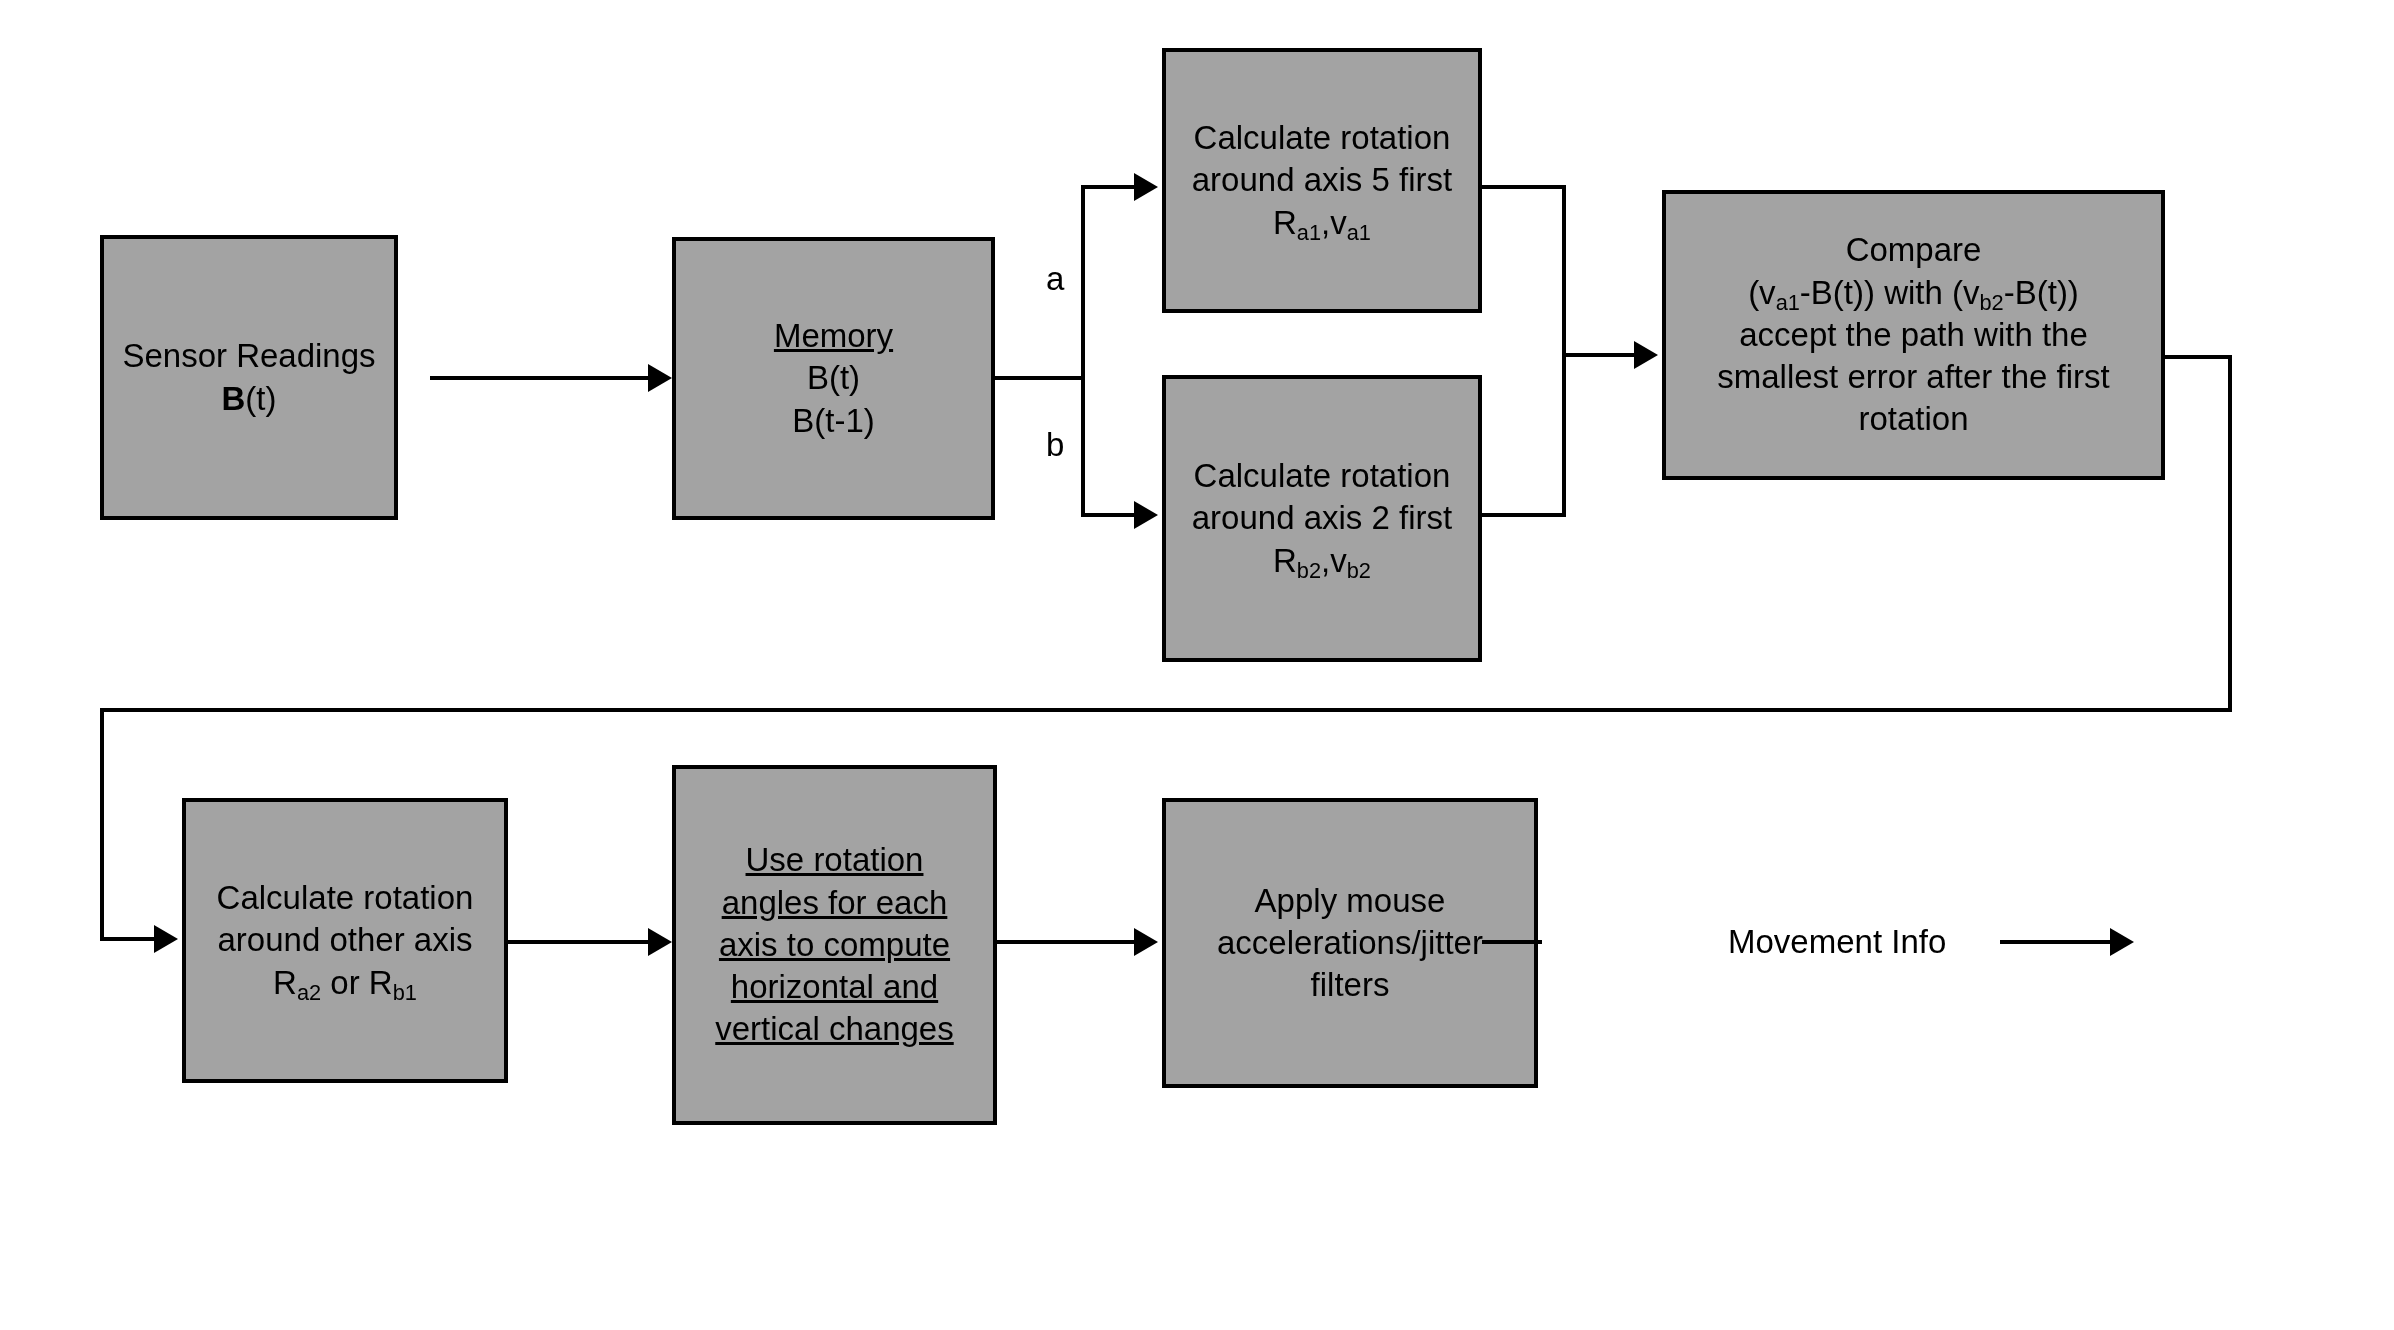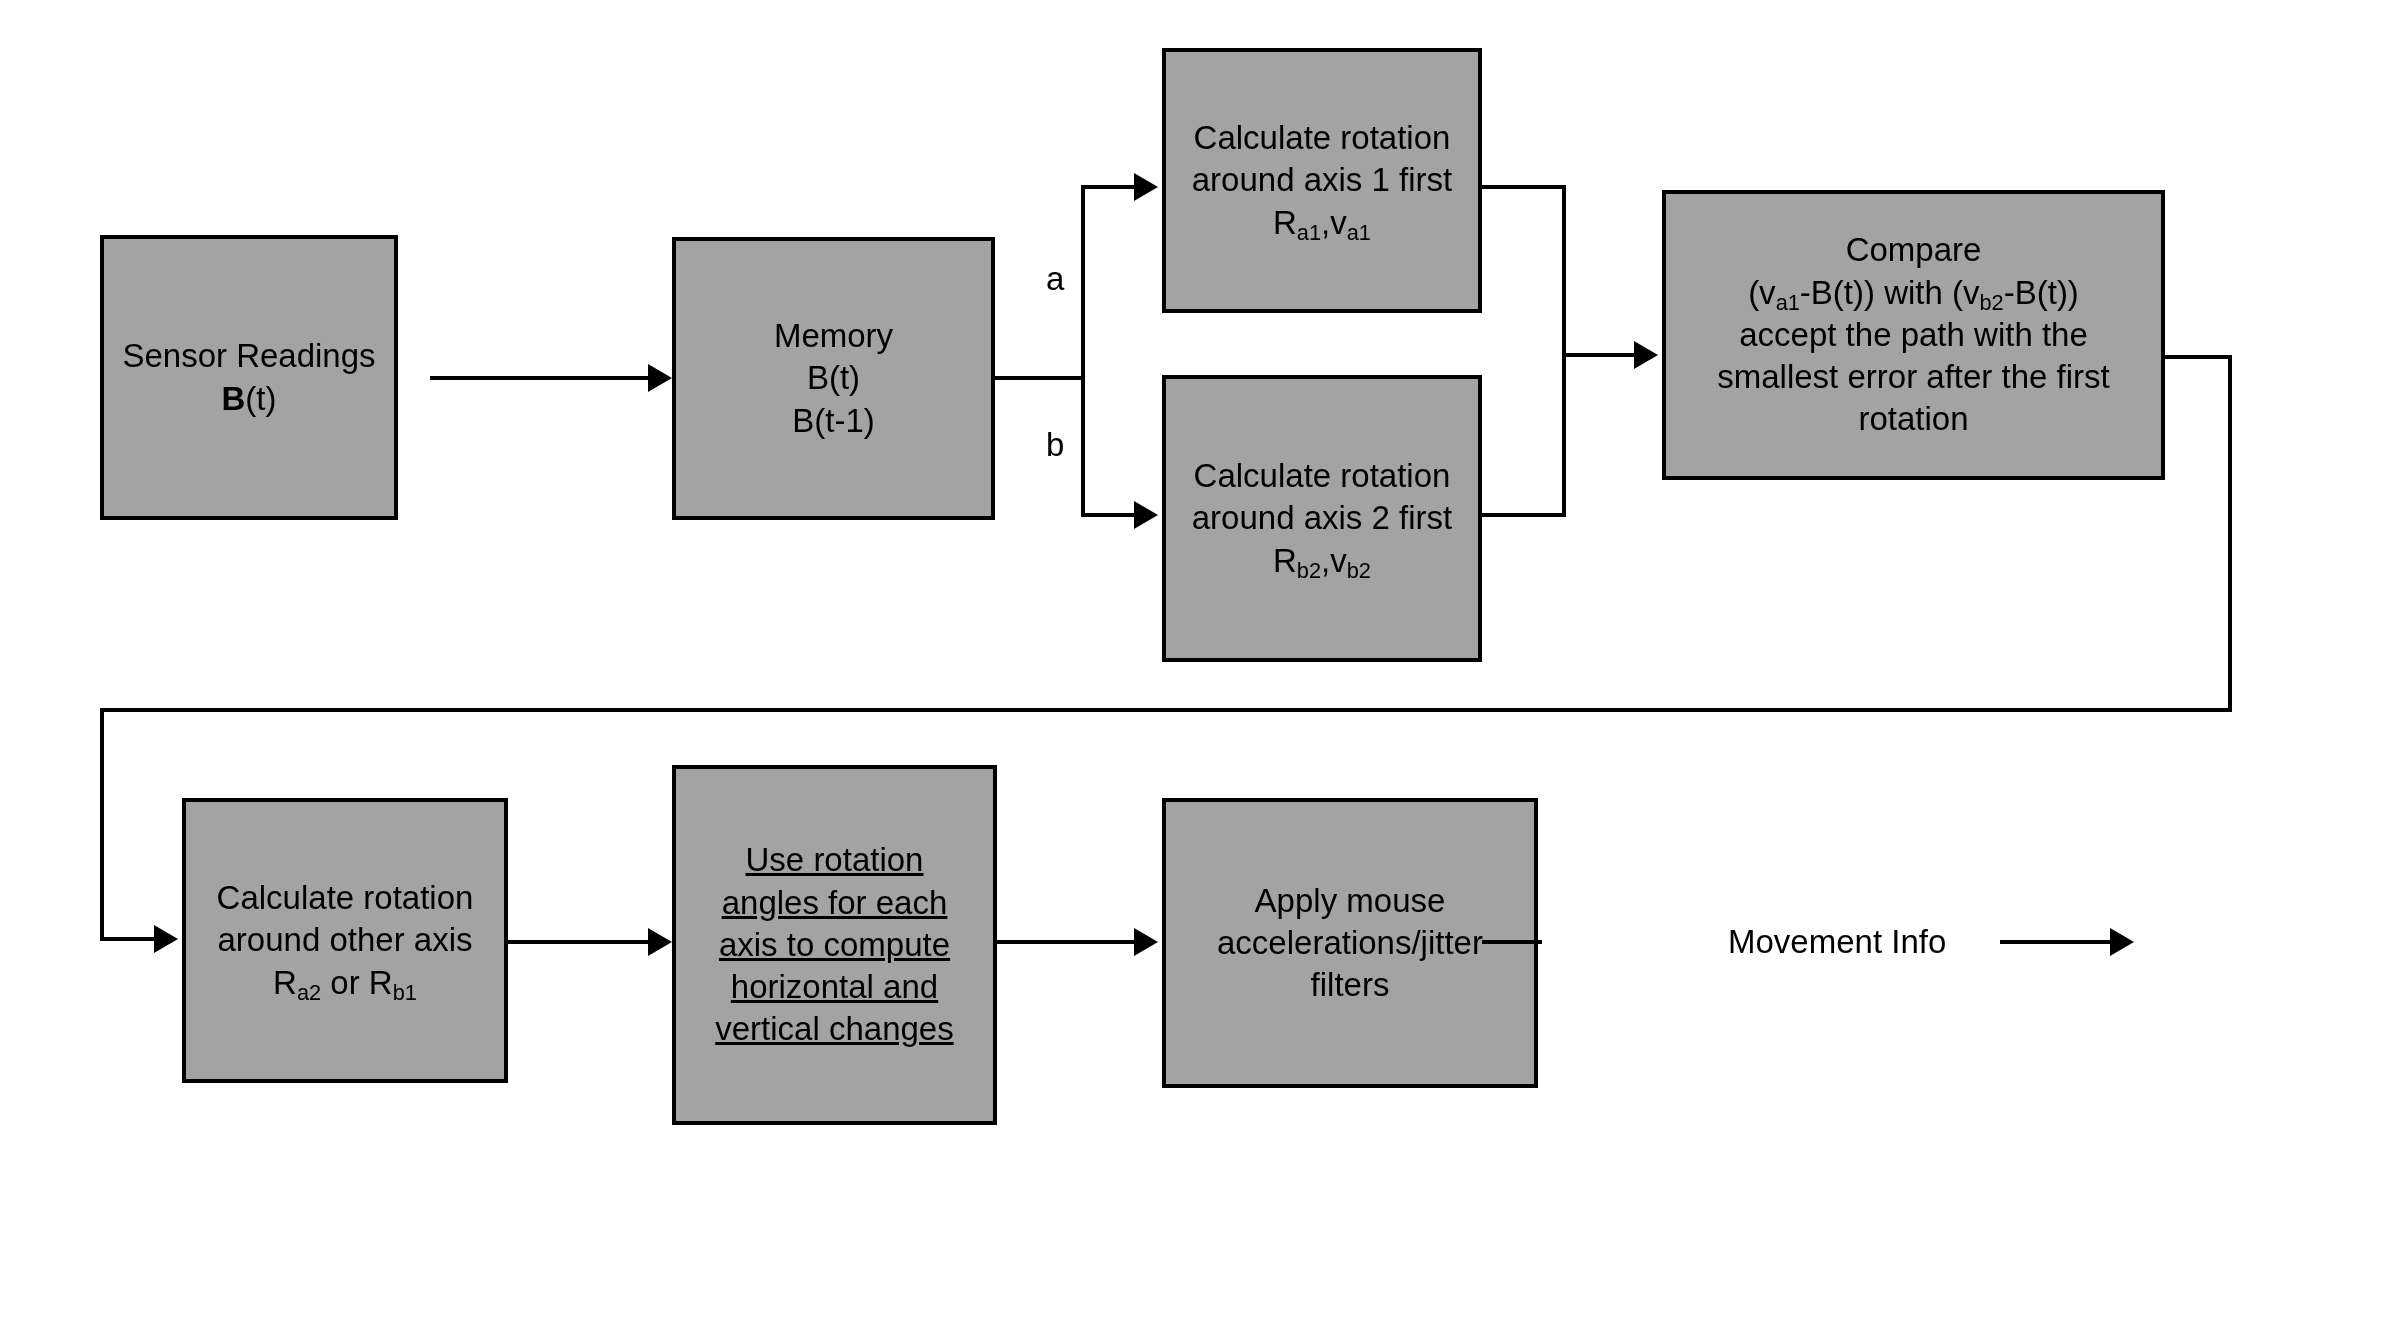--- a/index.html
+++ b/index.html
@@ -26,20 +26,21 @@
     align-items: center;
     justify-content: center;
     text-align: center;
     line-height: 1.28;
     font-size: 33px;
     padding: 4px 10px;
   }
   .node .inner { width: 100%; }
   .bold { font-weight: bold; }
   .uline {
+    text-decoration: underline;
     text-underline-offset: 2px;
   }
   sub {
     font-size: 0.66em;
     vertical-align: -0.28em;
     line-height: 0;
   }
   .edge {
     position: absolute;
     background: #000000;
@@ -81,21 +82,21 @@
     <div class="inner">
       <div class="uline">Memory</div>
       <div>B(t)</div>
       <div>B(t-1)</div>
     </div>
   </div>
 
   <div class="node" style="left:1162px; top:48px; width:320px; height:265px;">
     <div class="inner">
       <div>Calculate rotation</div>
-      <div>around axis 1 first</div>
+      <div>around axis 5 first</div>
       <div>
         <span>R</span><sub>a1</sub><span>,</span><span>v</span><sub>a1</sub>
       </div>
     </div>
   </div>
 
   <div class="node" style="left:1162px; top:375px; width:320px; height:287px;">
     <div class="inner">
       <div>Calculate rotation</div>
       <div>around axis 2 first</div>

